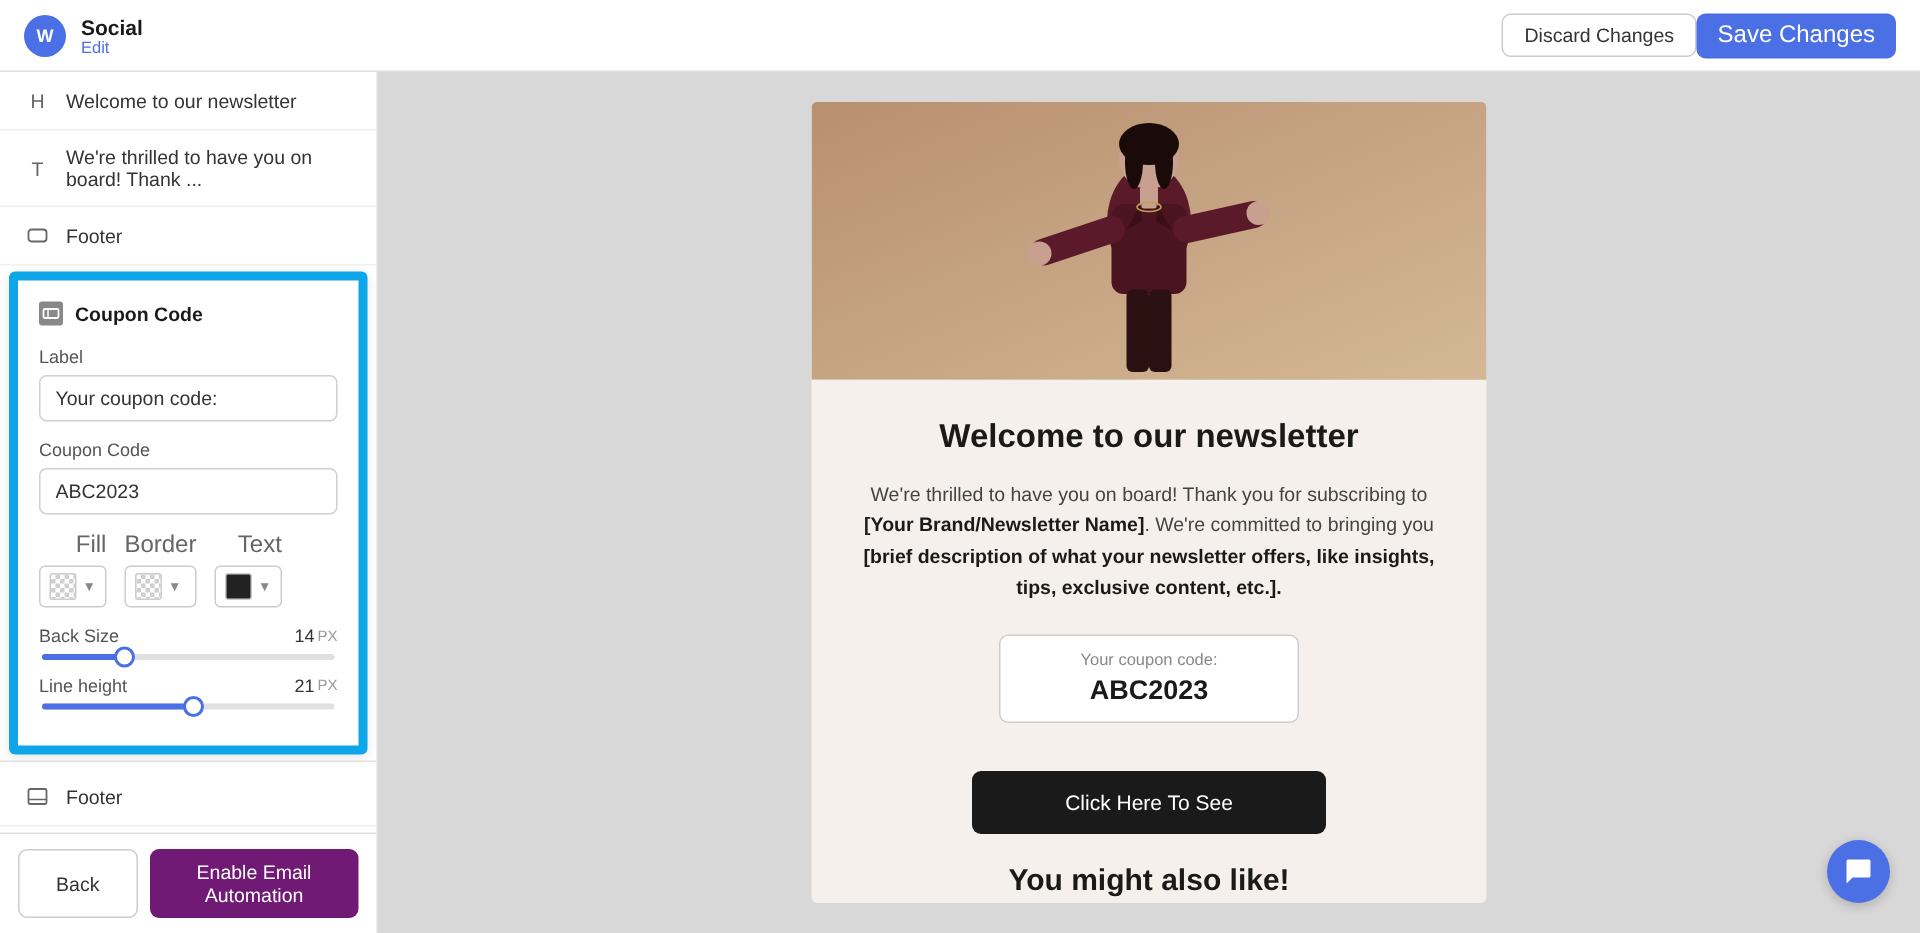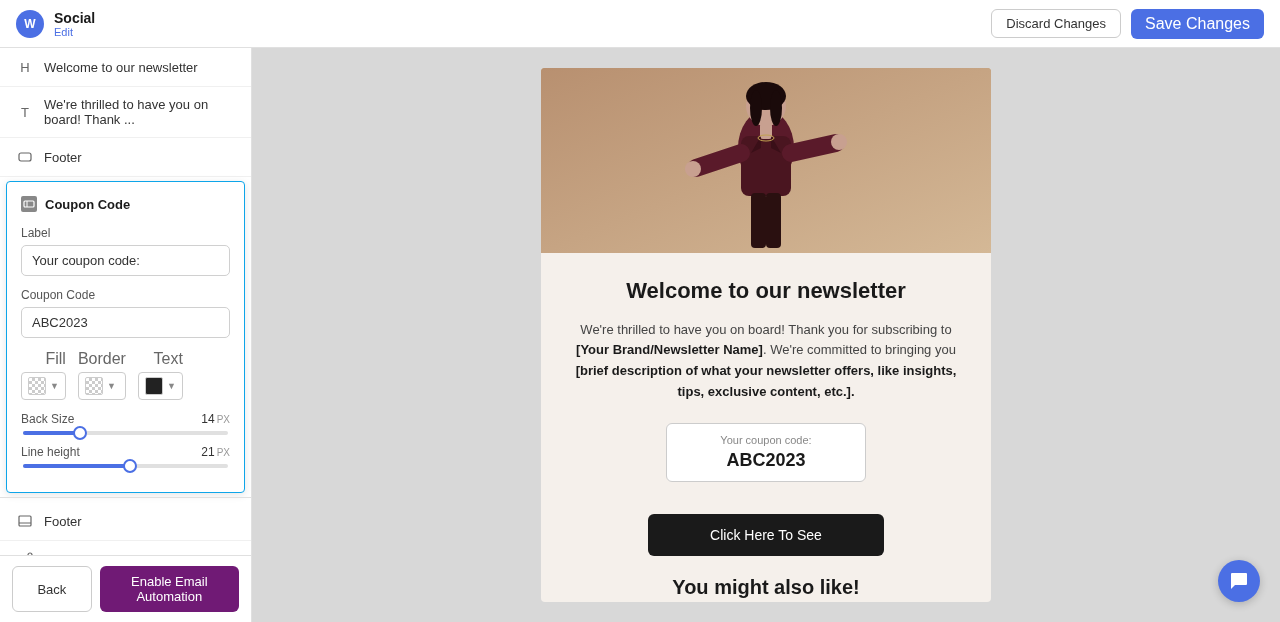--- a/index.html
+++ b/index.html
@@ -21,21 +21,21 @@
     .app-logo {
       width: 28px; height: 28px;
       background: #4B6FE4;
       border-radius: 50%;
       display: flex; align-items: center; justify-content: center;
       color: white; font-weight: bold; font-size: 12px;
     }
     .app-title-group { display: flex; flex-direction: column; }
     .app-title { font-size: 14px; font-weight: 600; color: #1a1a1a; }
     .app-edit { font-size: 11px; color: #4B6FE4; cursor: pointer; }
-    .topbar-right { display: flex; gap: 10px; align-items: center; }
+    .topbar-right { display: flex; gap: 0; align-items: center; }
     .btn-discard {
       background: none; border: 1px solid #ccc; border-radius: 6px;
       padding: 6px 14px; font-size: 13px; cursor: pointer; color: #333;
     }
     .btn-save {
       background: #4B6FE4; border: none; border-radius: 6px;
       padding: 6px 14px; font-size: 16px; cursor: pointer; color: #fff; font-weight: 500;
     }
 
     
@@ -69,21 +69,21 @@
     }
     .sidebar-item-icon {
       width: 18px; height: 18px;
       display: flex; align-items: center; justify-content: center;
       font-size: 13px; color: #666; flex-shrink: 0;
     }
 
     
     .coupon-panel {
       background: #fff;
-      border: 1px solid #0ea5e9;
+      border: 6px solid #0ea5e9;
       border-radius: 4px;
       margin: 4px 6px;
       padding: 14px;
       box-shadow: 0 2px 8px rgba(0,0,0,0.1);
     }
     .coupon-panel-header {
       display: flex; align-items: center; gap: 8px;
       margin-bottom: 14px;
       font-size: 13px; font-weight: 600; color: #1a1a1a;
     }

